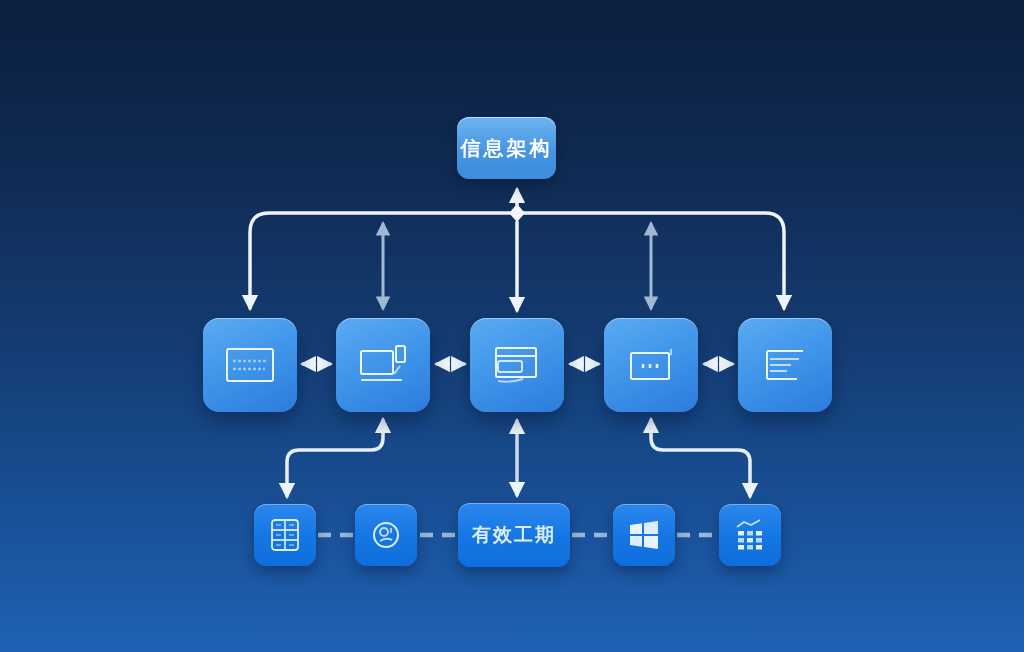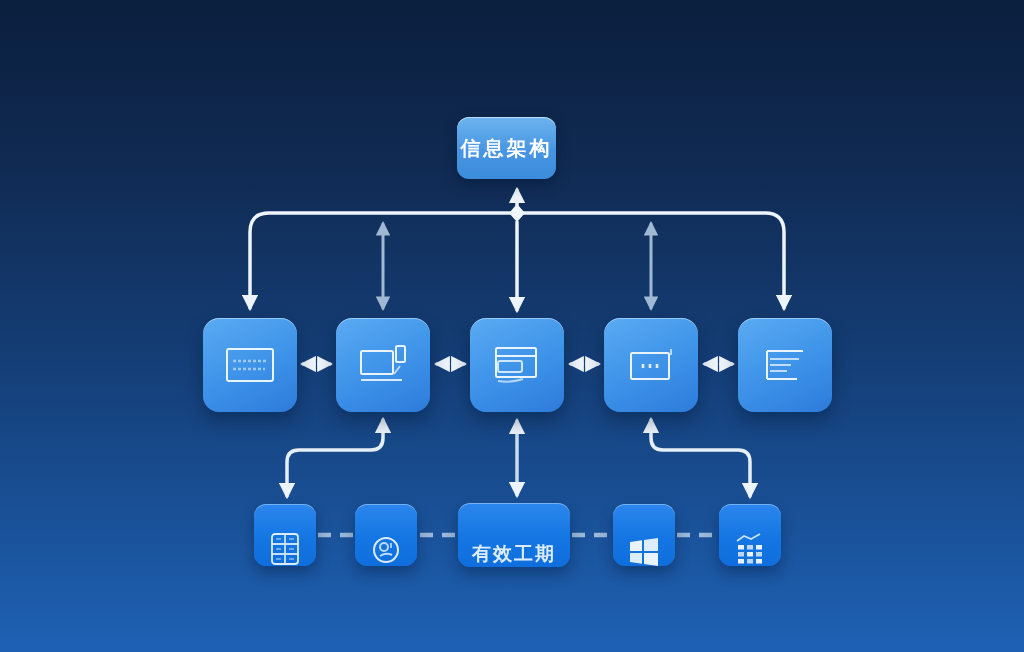--- a/index.html
+++ b/index.html
@@ -21,21 +21,20 @@
   .mnode{
     width:94px;height:94px;top:318px;border-radius:16px;
     background:linear-gradient(155deg,#5aabf3 0%,#3d92e8 55%,#2d7bdb 100%);
     box-shadow:0 9px 18px rgba(3,20,48,.38), inset 0 1px 0 rgba(255,255,255,.4);
   }
   .m1{left:203px}.m2{left:336px}.m3{left:470px}.m4{left:604px}.m5{left:738px}
   .bnode{
     width:62px;height:62px;top:504px;border-radius:12px;
     background:linear-gradient(180deg,#2c87ed 0%,#1476e3 55%,#0f6edd 100%);
     box-shadow:0 7px 14px rgba(3,20,48,.35), inset 0 1px 0 rgba(255,255,255,.35);
-    align-items:flex-end;
   }
   .b1{left:254px}.b2{left:355px}.b4{left:613px}.b5{left:719px}
   .bnode-label{
     left:458px;top:503px;width:112px;height:64px;border-radius:12px;
     background:linear-gradient(180deg,#2c87ed 0%,#1476e3 55%,#0f6edd 100%);
     box-shadow:0 7px 14px rgba(3,20,48,.35), inset 0 1px 0 rgba(255,255,255,.35);
     color:rgba(235,246,255,.92);font-size:19px;font-weight:bold;letter-spacing:2px;
   }
   .icon svg{display:block}
 </style>

